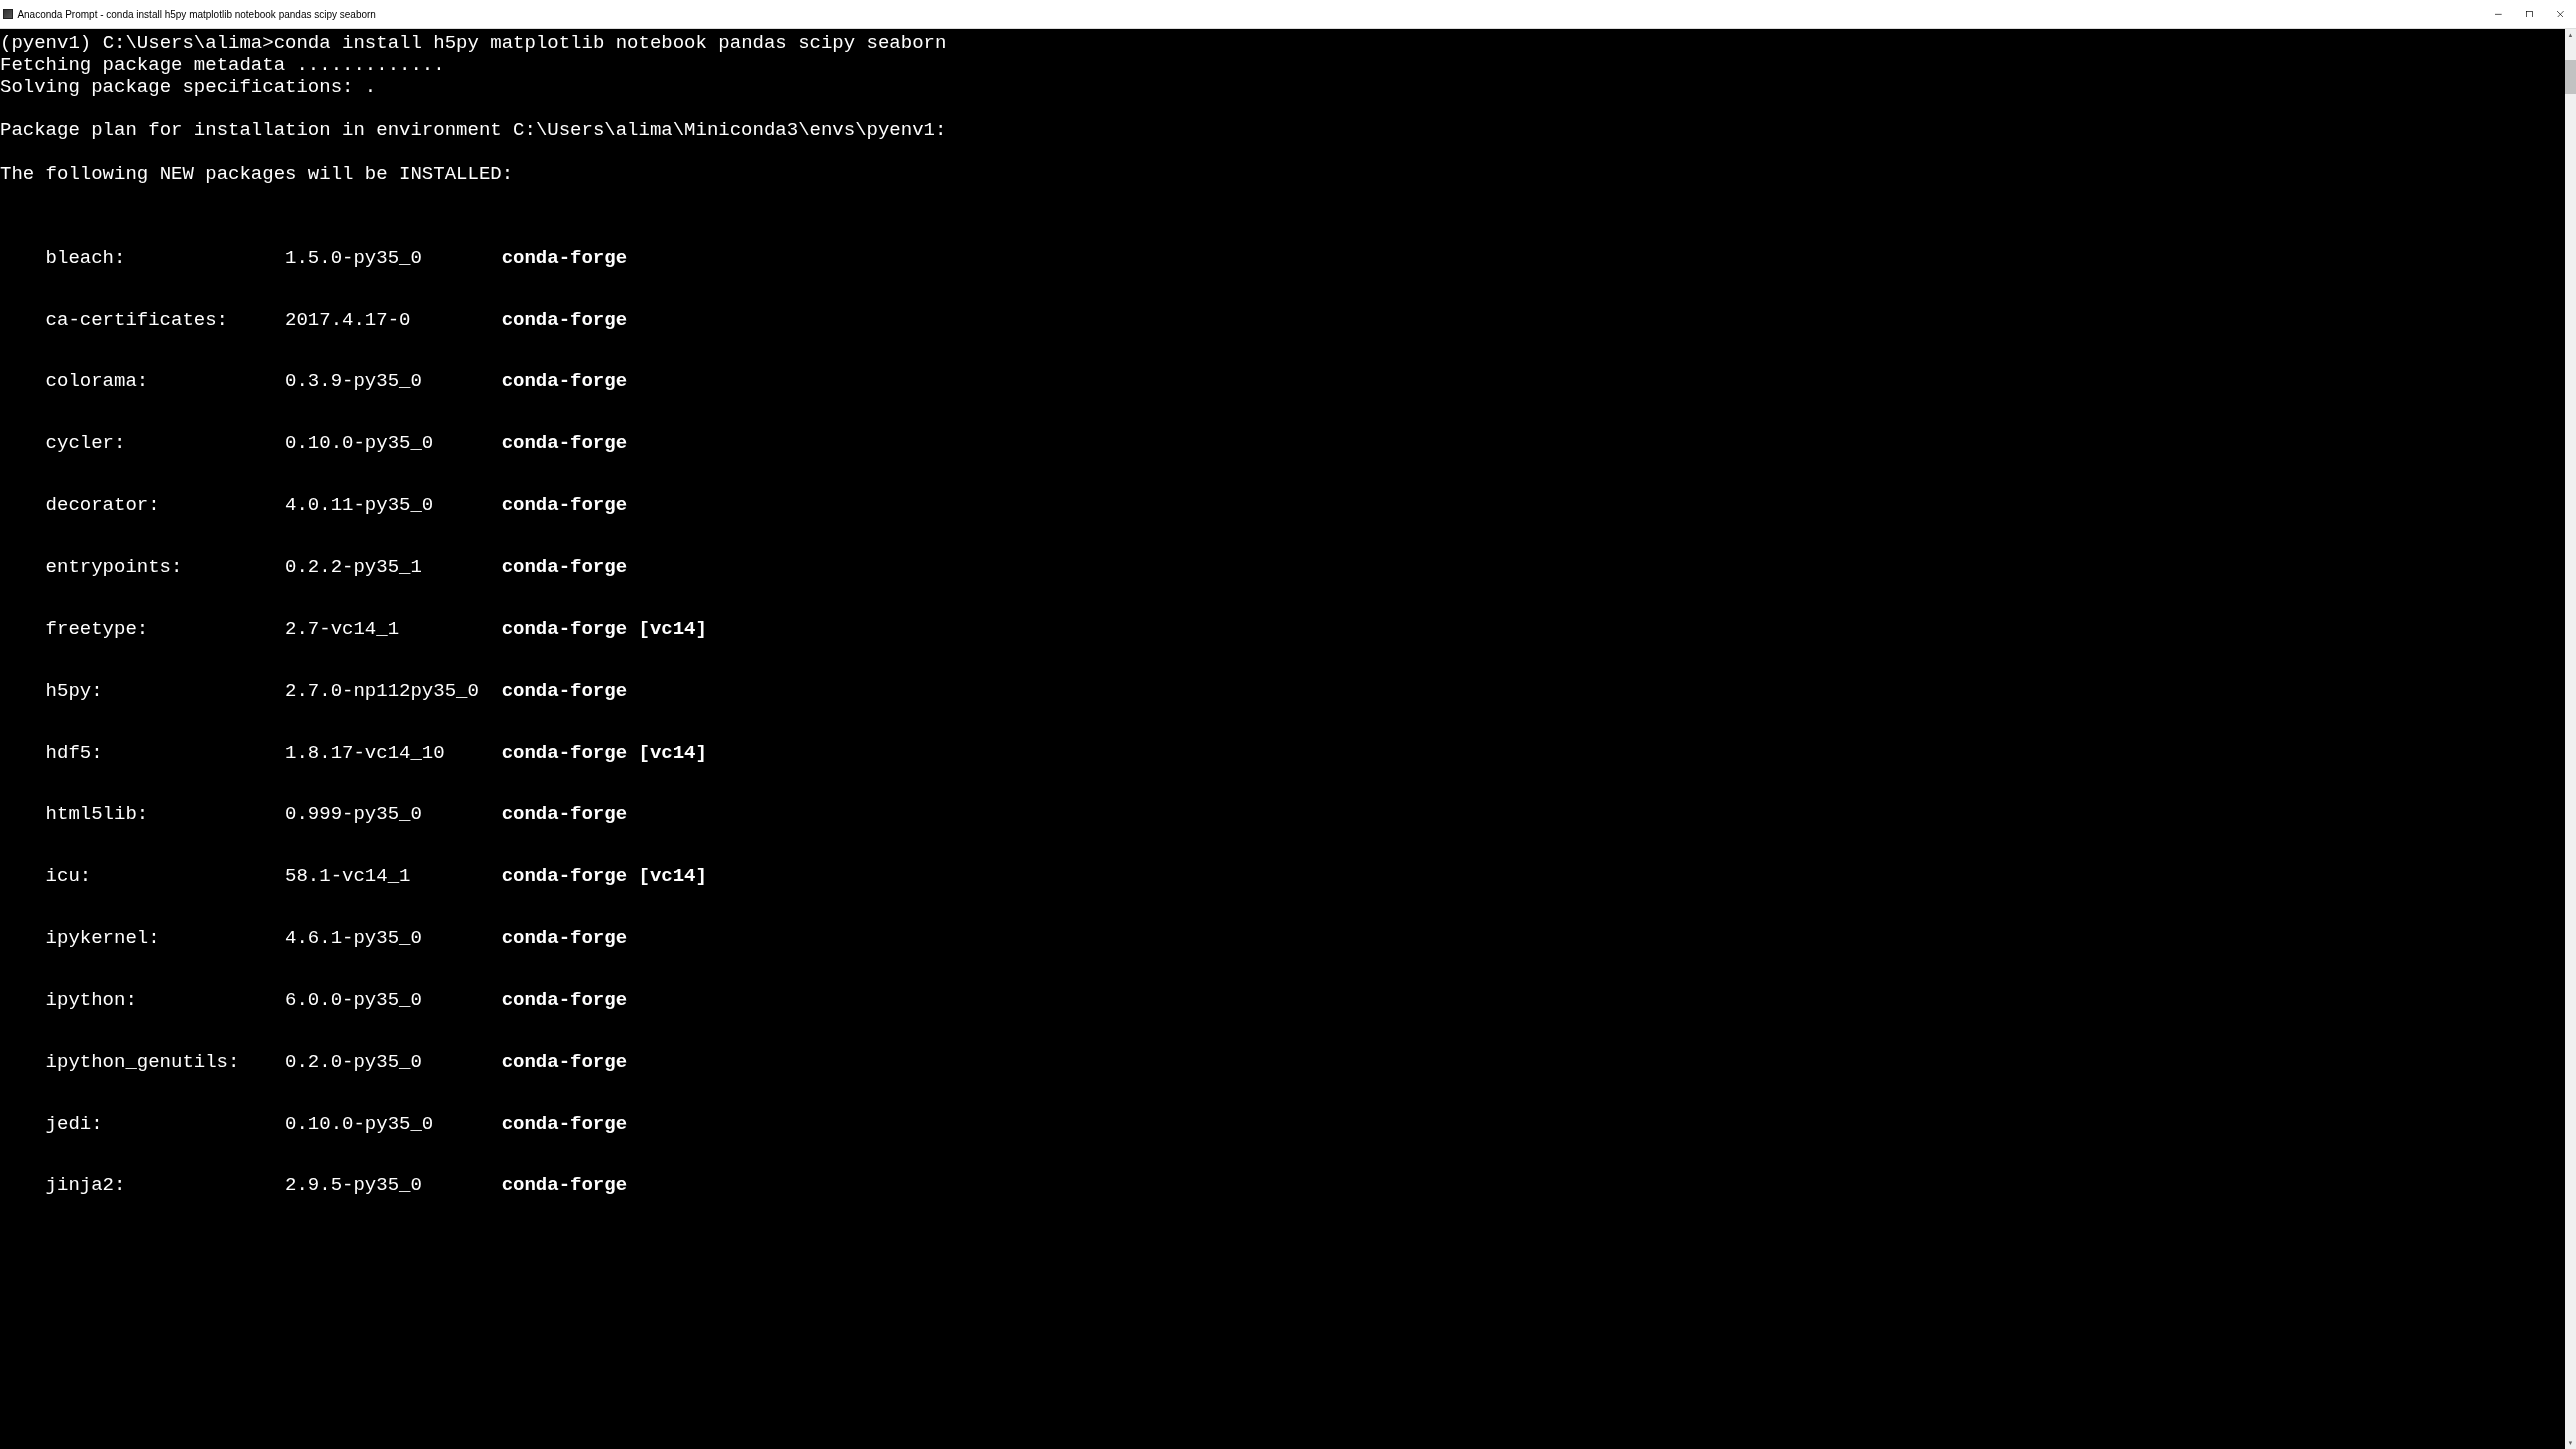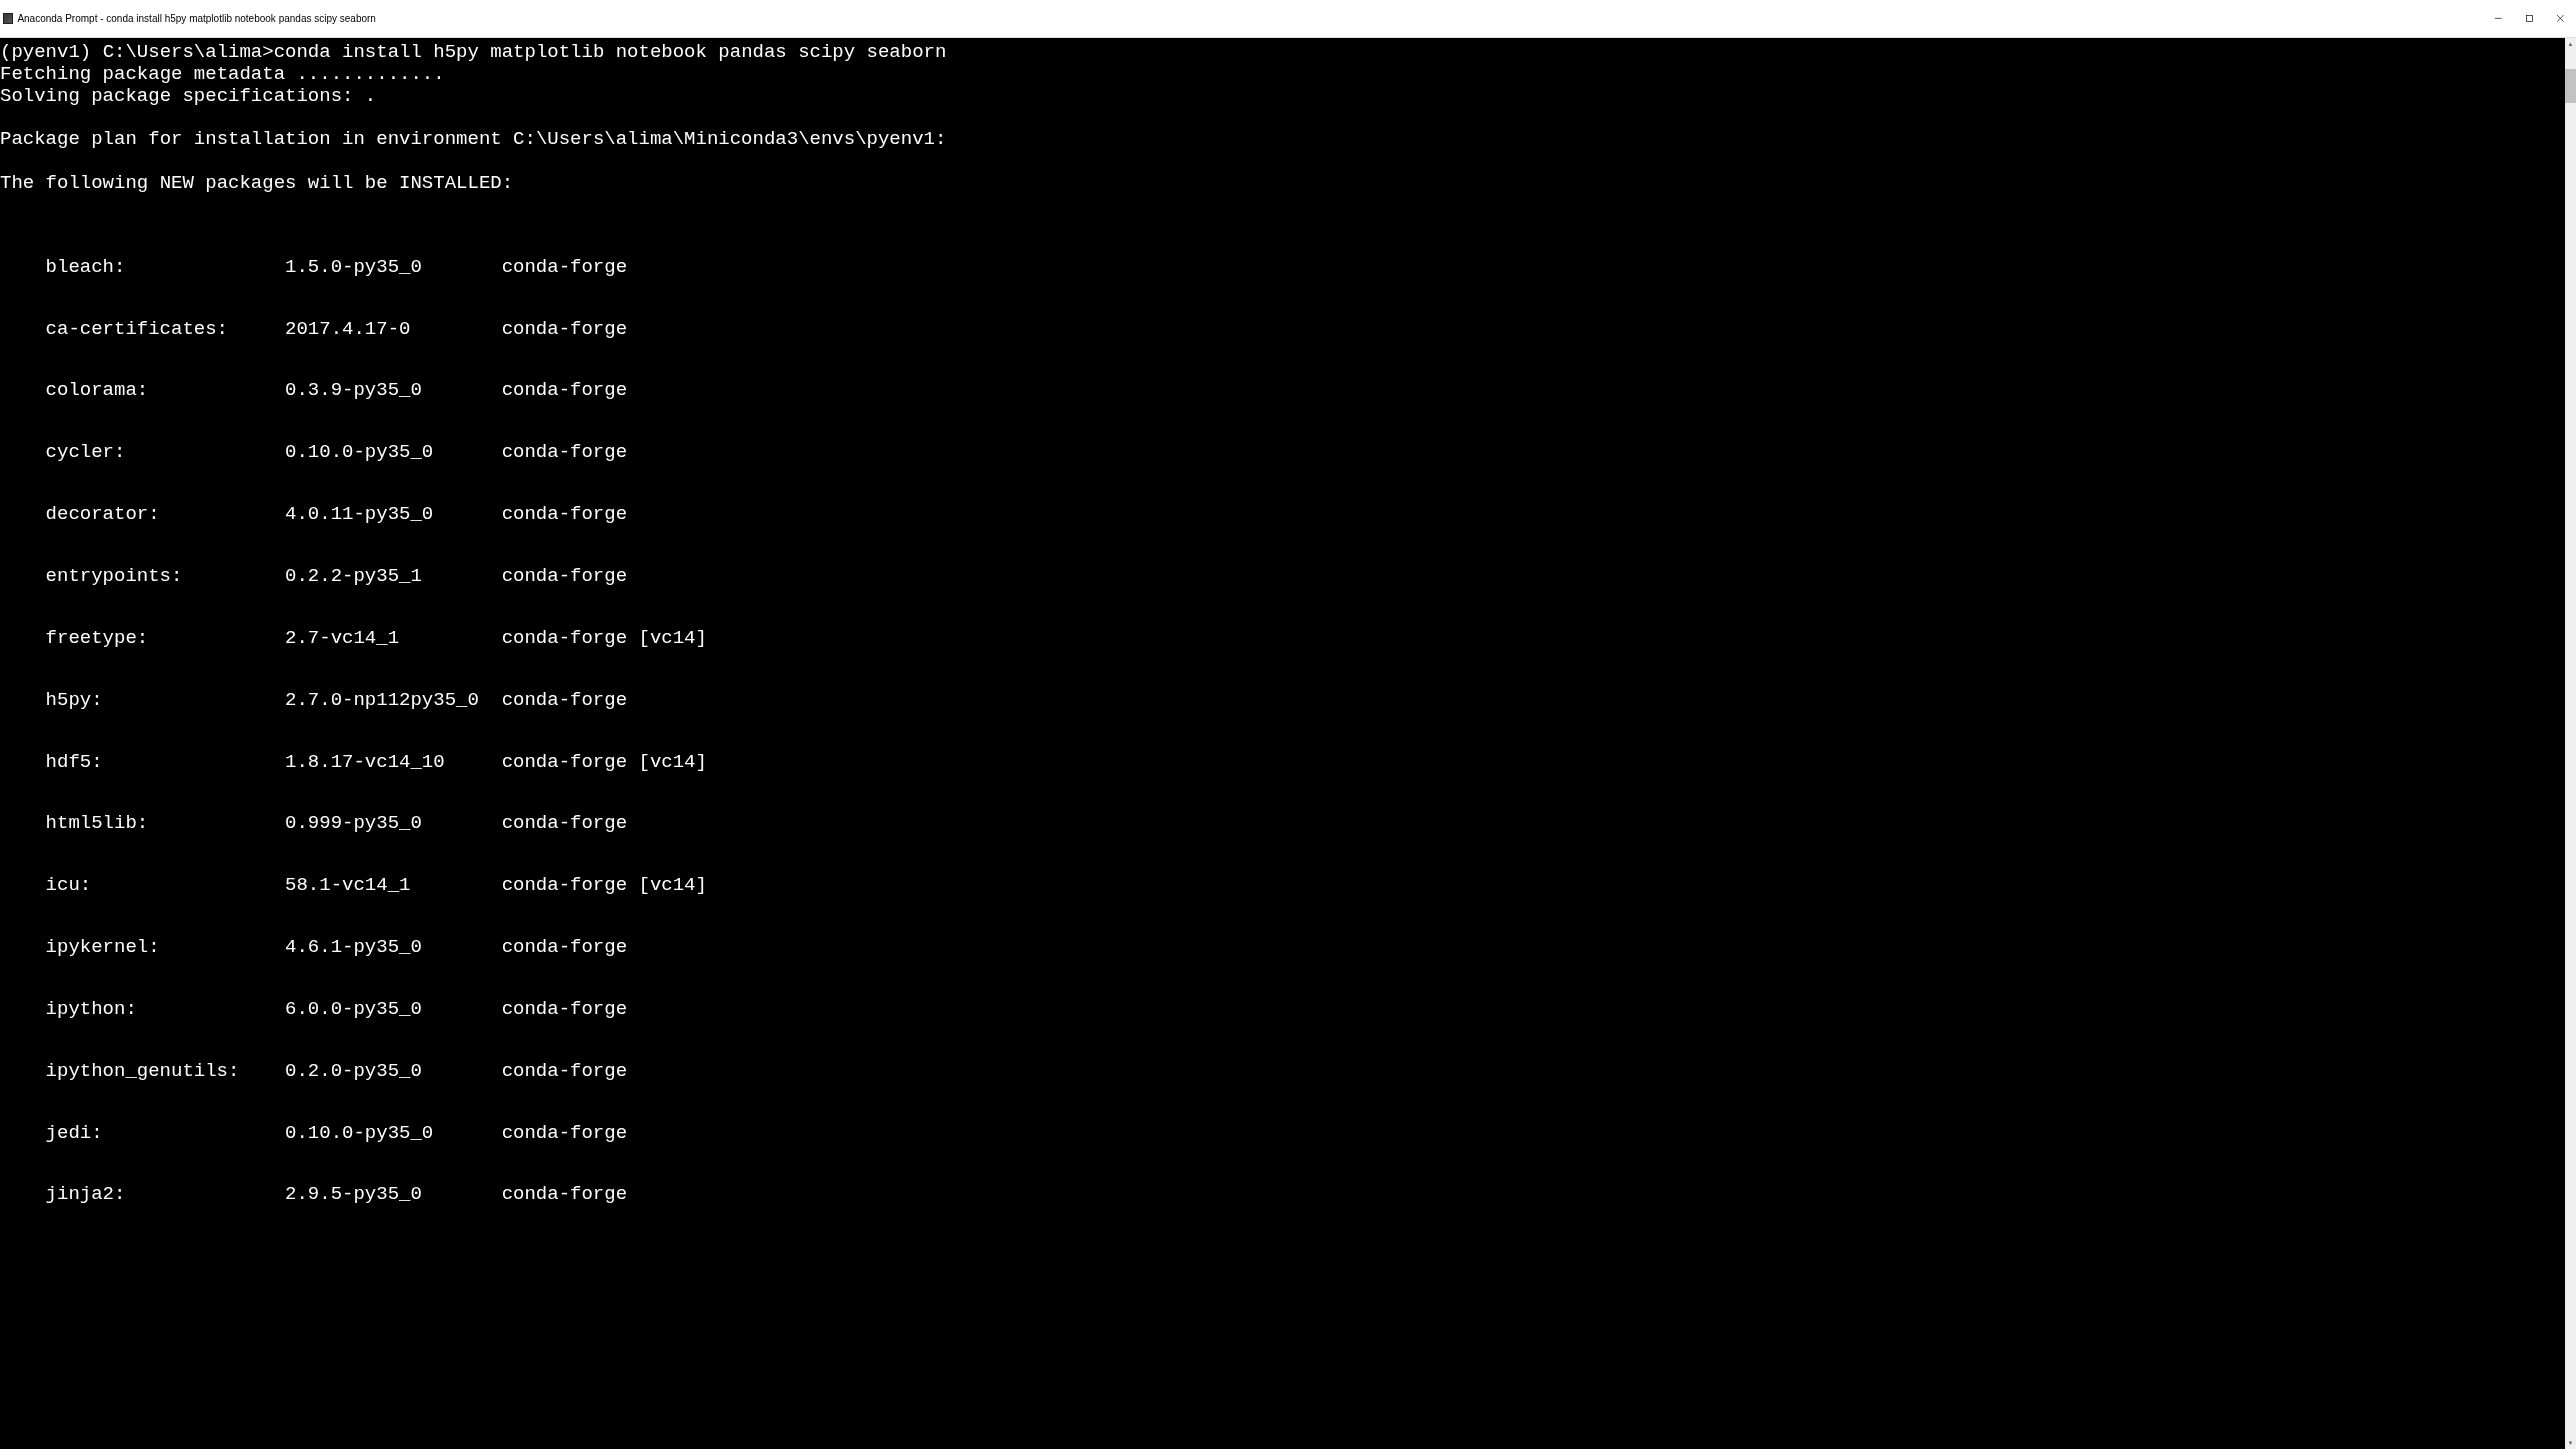--- a/index.html
+++ b/index.html
@@ -5,21 +5,21 @@
   * { margin: 0; padding: 0; box-sizing: border-box; }
   html, body { width: 100%; height: 100%; overflow: hidden; }
   body {
     font-family: "Segoe UI", Tahoma, sans-serif;
     background: #000;
     display: flex;
     flex-direction: column;
   }
   
   .titlebar {
-    height: 38px;
+    height: 29px;
     background: #fff;
     display: flex;
     align-items: center;
     border-bottom: 0.7px solid #ddd;
     flex: 0 0 auto;
     user-select: none;
   }
   .titlebar .app-icon {
     width: 10.7px; height: 10.7px;
     margin: 0 4px 0 2.7px;
@@ -84,21 +84,21 @@
   .scrollbar .thumb {
     position: absolute;
     left: 0; right: 0;
     top: 20px;
     height: 34px;
     background: #c2c2c2;
   }
   .pkg-row { display: block; }
   .col-name { display: inline-block; width: 21ch; margin-top: 40px; }
   .col-ver  { display: inline-block; width: 19ch; }
-  .col-chan { display: inline-block; }
+  .col-chan { display: inline-block; font-weight: bold; }
   .indent4 { display: inline-block; width: 4ch; }
 </style>
 </head>
 <body>
 
 <div class="titlebar">
   <div class="app-icon"></div>
   <div class="title">Anaconda Prompt - conda  install h5py matplotlib notebook pandas scipy seaborn</div>
   <div class="win-btn">
     <svg viewBox="0 0 10 10">

